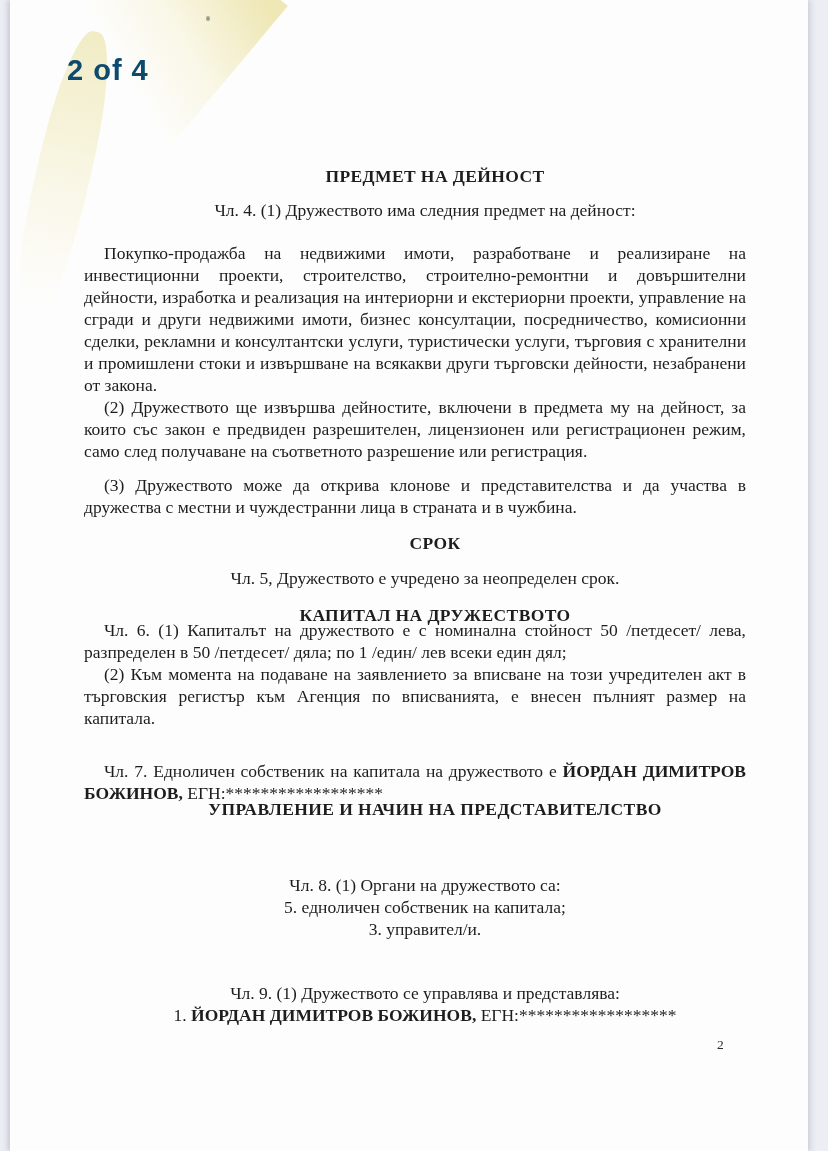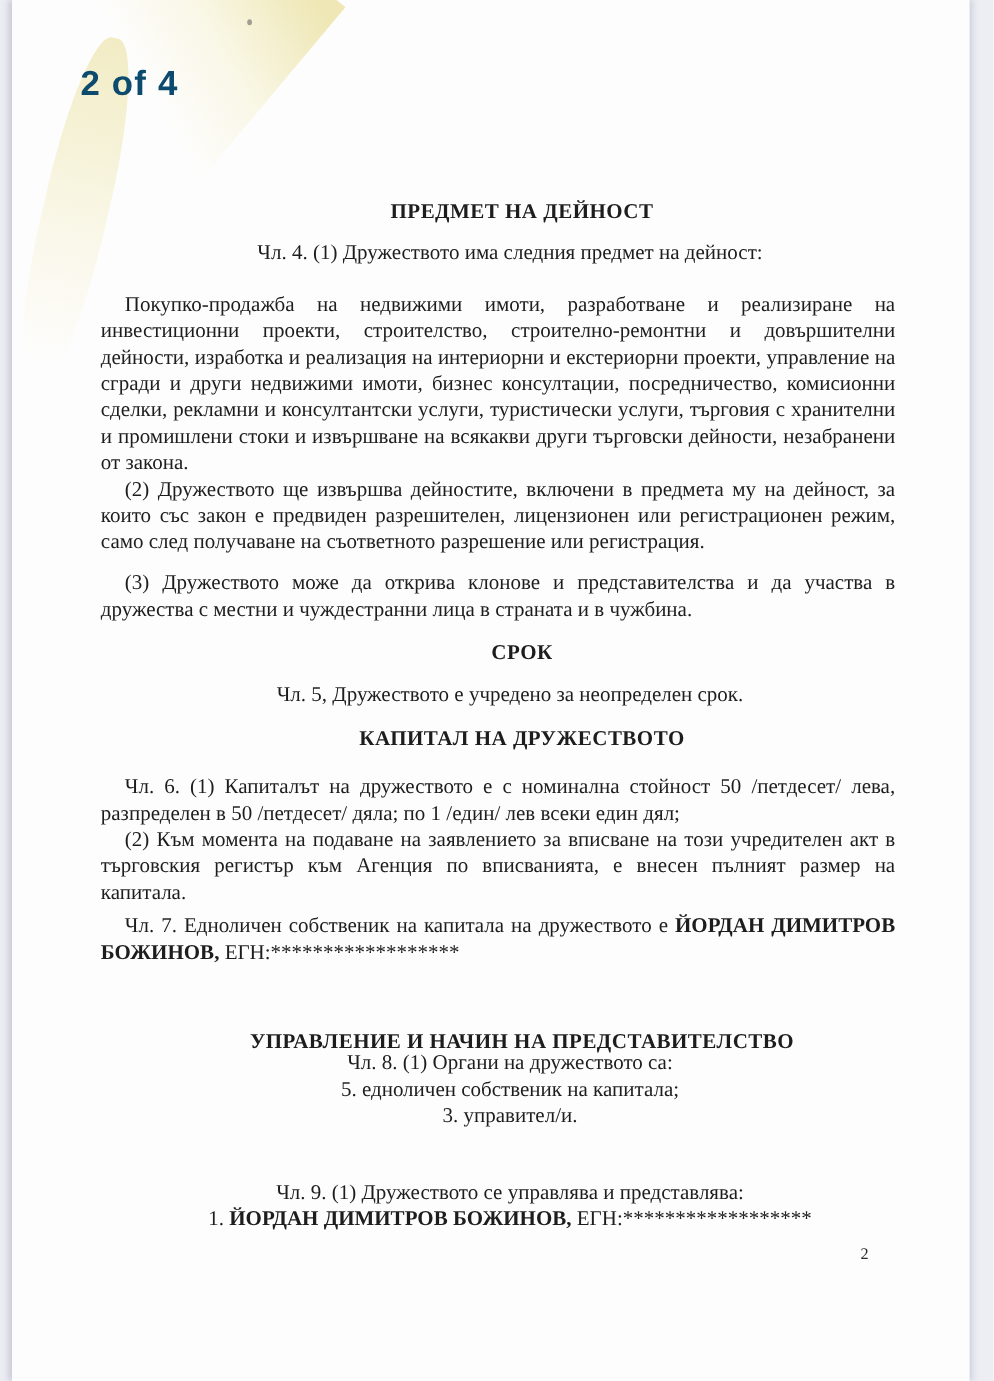--- a/index.html
+++ b/index.html
@@ -73,28 +73,28 @@
     <p class="blk j" style="top:396px">(2) Дружеството ще извършва дейностите, включени в предмета му на дейност, за които със закон е предвиден разрешителен, лицензионен или регистрационен режим, само след получаване на съответното разрешение или регистрация.</p>
 
     <p class="blk j" style="top:474px">(3) Дружеството може да открива клонове и представителства и да участва в дружества с местни и чуждестранни лица в страната и в чужбина.</p>
 
     <h3 class="blk h" style="top:532px">СРОК</h3>
 
     <p class="blk p" style="top:567px">Чл. 5, Дружеството е учредено за неопределен срок.</p>
 
     <h3 class="blk h" style="top:604px">КАПИТАЛ НА ДРУЖЕСТВОТО</h3>
 
-    <div class="blk" style="top:644px">
+    <div class="blk" style="top:619px">
       <p class="j">Чл. 6. (1) Капиталът на дружеството е с номинална стойност 50 /петдесет/ лева, разпределен в 50 /петдесет/ дяла; по 1 /един/ лев всеки един дял;</p>
       <p class="j">(2) Към момента на подаване на заявлението за вписване на този учредителен акт в търговския регистър към Агенция по вписванията, е внесен пълният размер на капитала.</p>
     </div>
 
     <p class="blk j" style="top:760px"><span>Чл. 7. Едноличен собственик на капитала на дружеството е </span><b>ЙОРДАН ДИМИТРОВ БОЖИНОВ,</b><span> ЕГН:******************</span></p>
 
-    <h3 class="blk h" style="top:856px">УПРАВЛЕНИЕ И НАЧИН НА ПРЕДСТАВИТЕЛСТВО</h3>
+    <h3 class="blk h" style="top:798px">УПРАВЛЕНИЕ И НАЧИН НА ПРЕДСТАВИТЕЛСТВО</h3>
 
     <div class="blk" style="top:874px">
       <p class="p">Чл. 8. (1) Органи на дружеството са:</p>
       <p class="p">5. едноличен собственик на капитала;</p>
       <p class="p">3. управител/и.</p>
     </div>
 
     <div class="blk" style="top:982px">
       <p class="p">Чл. 9. (1) Дружеството се управлява и представлява:</p>
       <p class="p"><span>1. </span><b>ЙОРДАН ДИМИТРОВ БОЖИНОВ,</b><span> ЕГН:******************</span></p>

